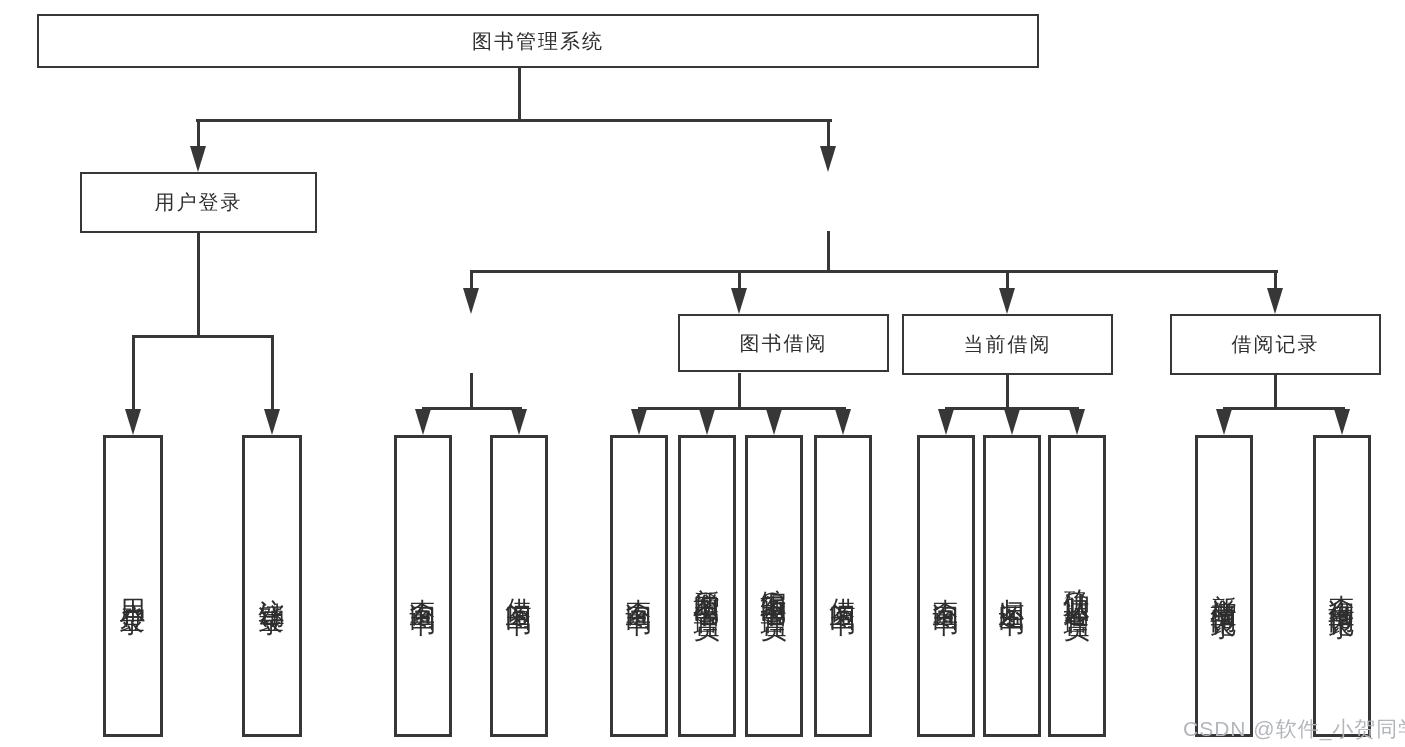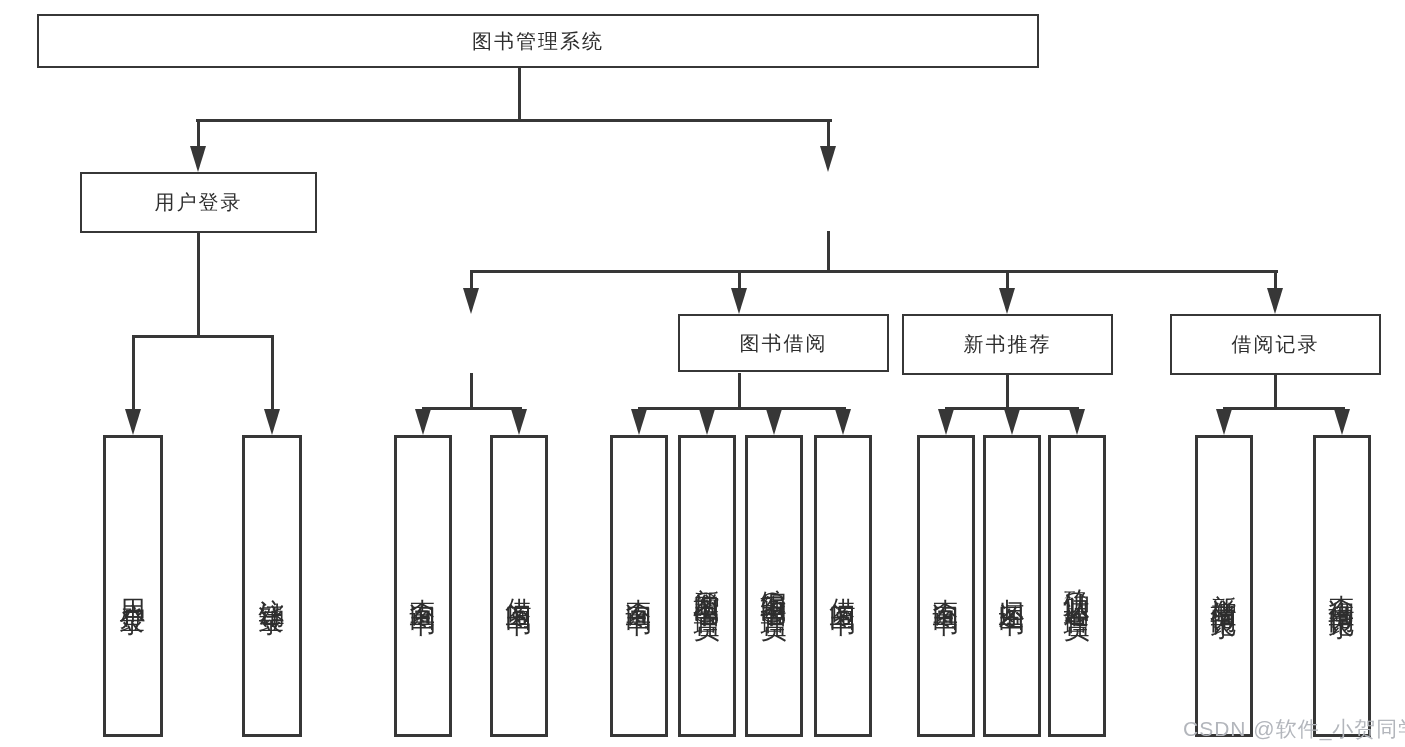--- a/index.html
+++ b/index.html
@@ -89,21 +89,21 @@
   <div class="arrow" style="left:731px; top:288px;"></div>
   <div class="vline" style="left:1006px; top:270px; height:22px;"></div>
   <div class="arrow" style="left:999px; top:288px;"></div>
   <div class="vline" style="left:1274px; top:270px; height:22px;"></div>
   <div class="arrow" style="left:1267px; top:288px;"></div>
 
   <div class="node node-h" style="left:634px; top:314px; width:211px; height:58px;margin-left:44px;">
     <span>图书借阅</span>
   </div>
   <div class="node node-h" style="left:902px; top:314px; width:211px; height:61px;">
-    <span>新书推荐</span>
+    <span>当前借阅</span>
   </div>
   <div class="node node-h" style="left:1170px; top:314px; width:211px; height:61px;text-align:center;">
     <span>借阅记录</span>
   </div>
 
   <div class="vline" style="left:470px; top:373px; height:36px;"></div>
   <div class="hline" style="left:422px; top:407px; width:100px;"></div>
   <div class="arrow" style="left:415px; top:409px;"></div>
   <div class="arrow" style="left:511px; top:409px;"></div>
 

